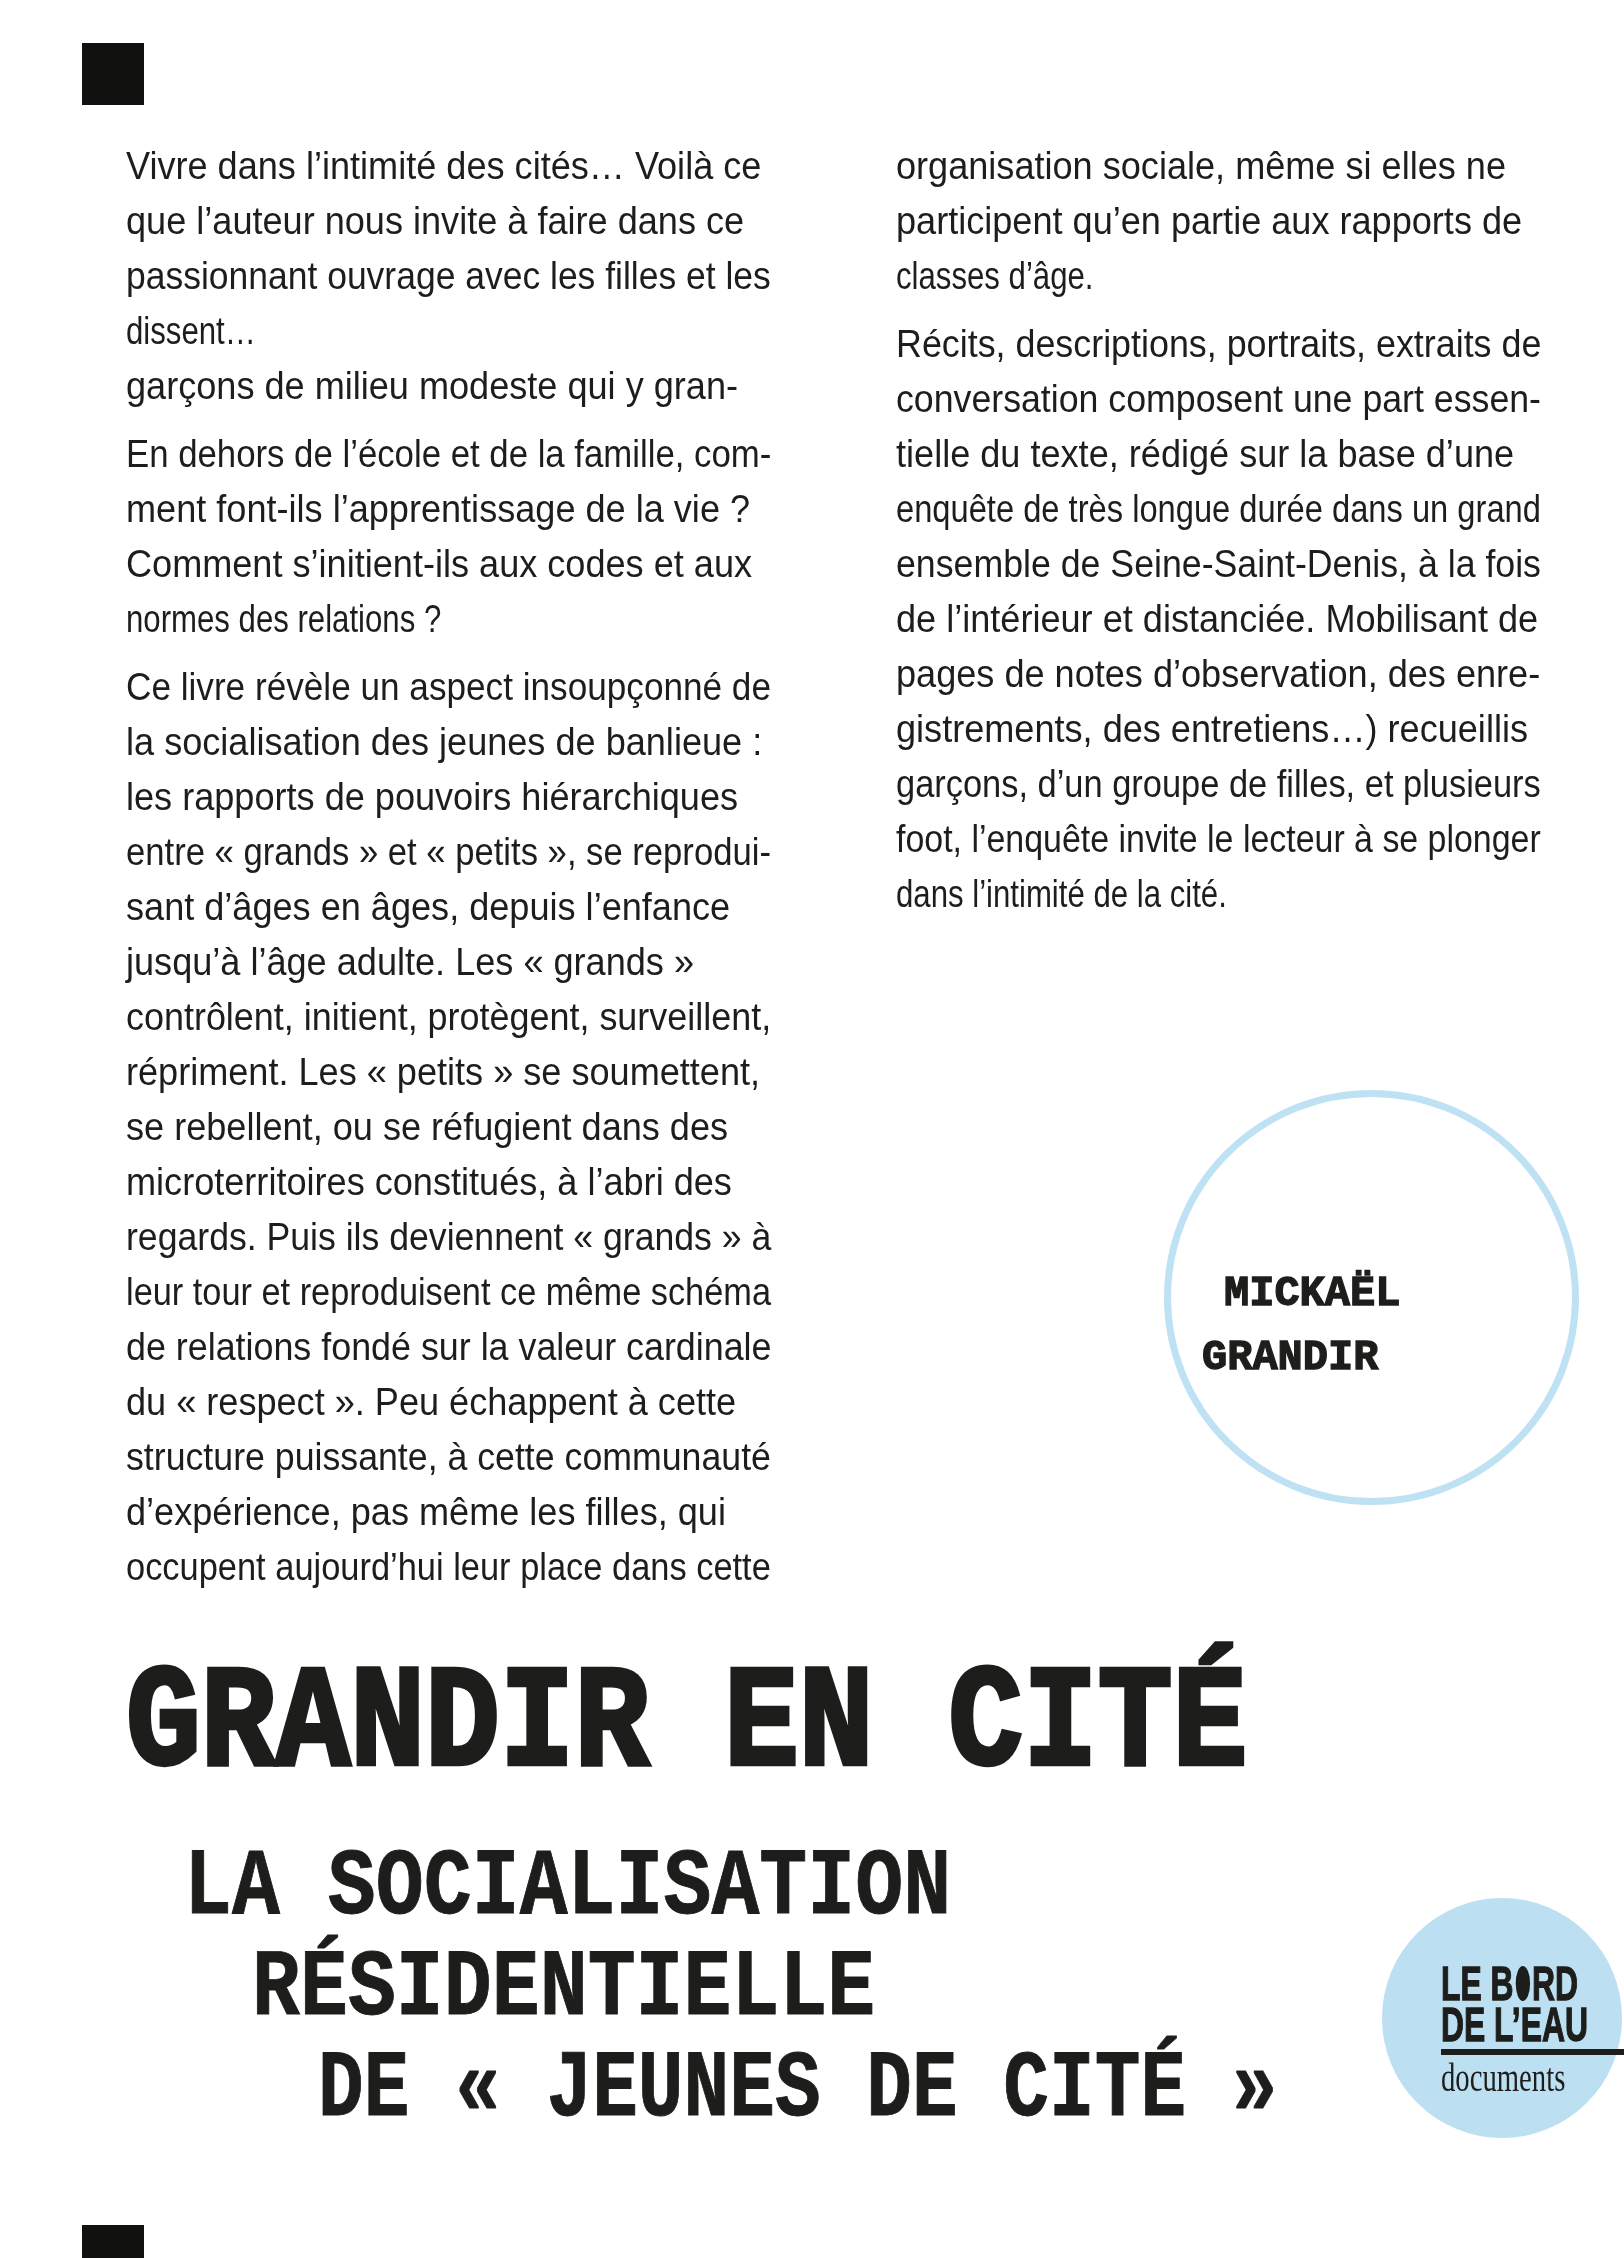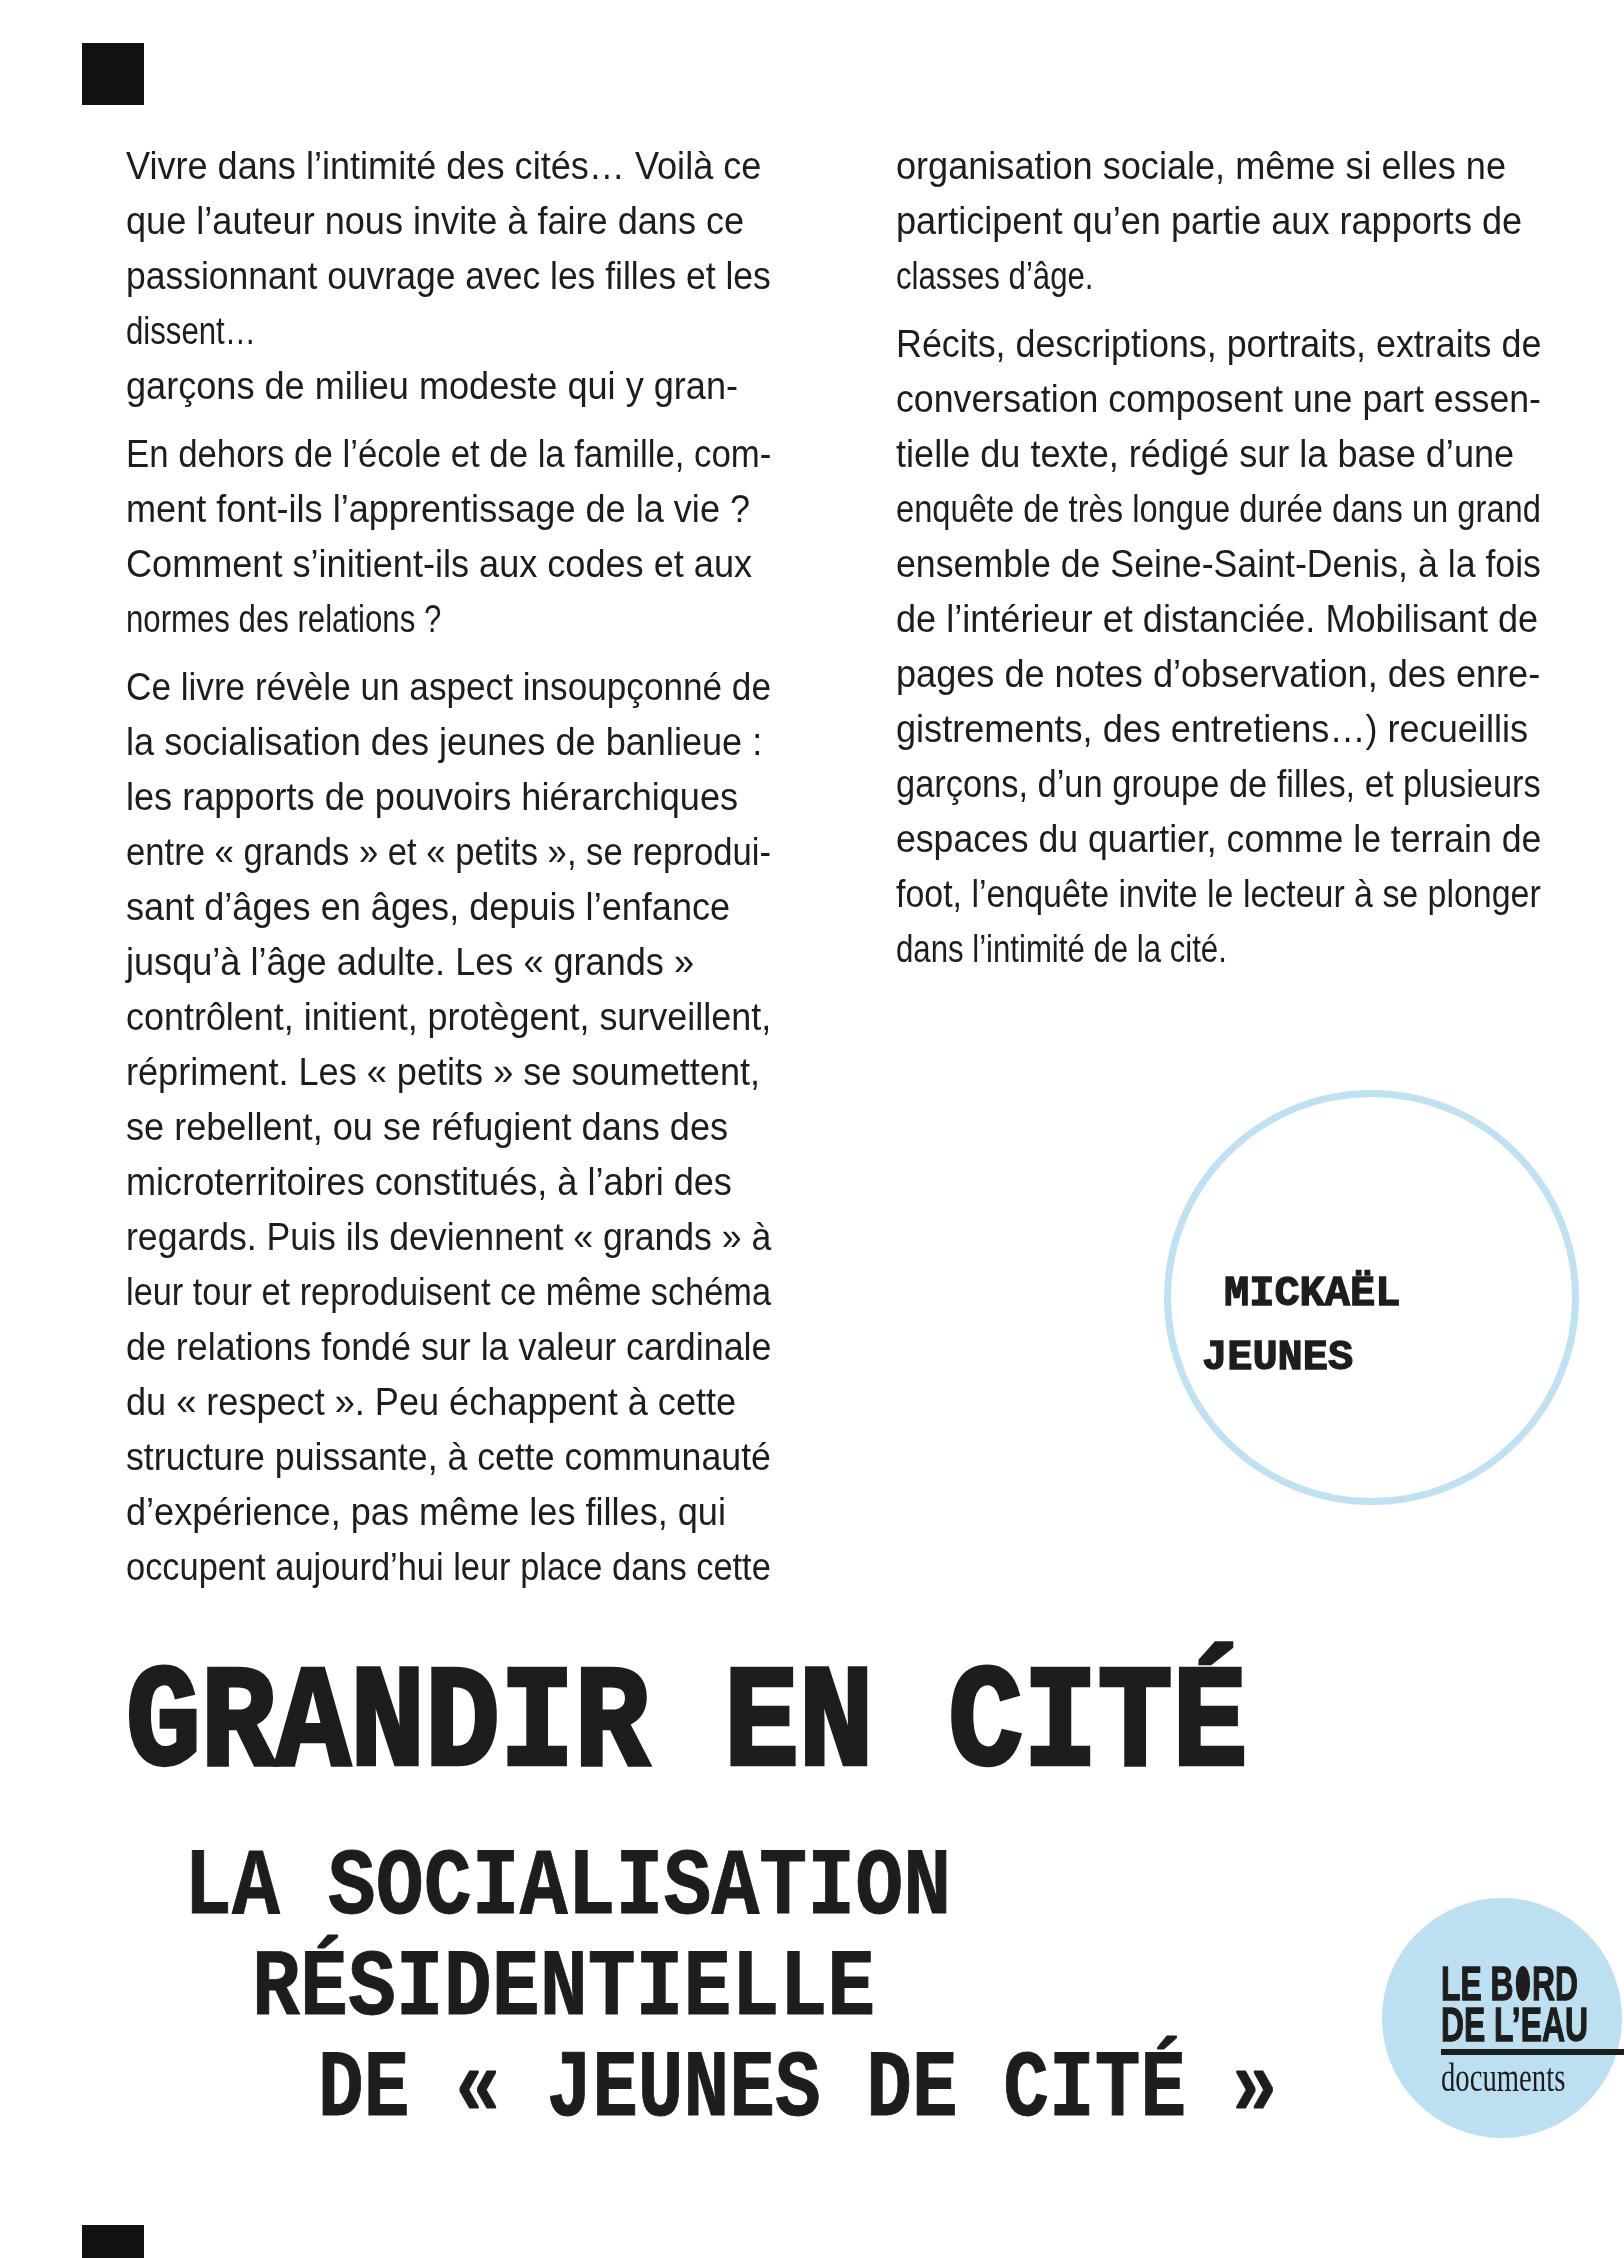--- a/index.html
+++ b/index.html
@@ -107,29 +107,28 @@
       <div class="para gap">
         <div class="line"><span class="m" style="transform: scaleX(0.943152);">Récits, descriptions, portraits, extraits de</span></div>
         <div class="line"><span class="m" style="transform: scaleX(0.939511);">conversation composent une part essen-</span></div>
         <div class="line"><span class="m" style="transform: scaleX(0.95);">tielle du texte, rédigé sur la base d’une</span></div>
         <div class="line"><span class="m" style="transform: scaleX(0.859835);">enquête de très longue durée dans un grand</span></div>
         <div class="line"><span class="m" style="transform: scaleX(0.939511);">ensemble de Seine-Saint-Denis, à la fois</span></div>
         <div class="line"><span class="m" style="transform: scaleX(0.95);">de l’intérieur et distanciée. Mobilisant de</span></div>
         <div class="line"><span class="m" style="transform: scaleX(0.95);">pages de notes d’observation, des enre-</span></div>
         <div class="line"><span class="m" style="transform: scaleX(0.95);">gistrements, des entretiens…) recueillis</span></div>
         <div class="line"><span class="m" style="transform: scaleX(0.905707);">garçons, d’un groupe de filles, et plusieurs</span></div>
-        <div class="line"><span class="m" style="transform: scaleX(0.937099);">espaces du quartier, comme le terrain de</span></div>
         <div class="line"><span class="m" style="transform: scaleX(0.892421);">foot, l’enquête invite le lecteur à se plonger</span></div>
         <div class="line"><span class="m" style="transform: scaleX(0.82);">dans l’intimité de la cité.</span></div>
       </div>
     </div>
 
   <div id="author-circle" class="abs"></div>
   <div id="author-line1" class="author-line">MICKAËL</div>
-  <div id="author-line2" class="author-line">JEUNES</div>
+  <div id="author-line2" class="author-line">GRANDIR</div>
 
   <div id="title" class="abs">GRANDIR EN CITÉ</div>
 
   <div id="subtitle-line1" class="sub">LA SOCIALISATION</div>
   <div id="subtitle-line2" class="sub">RÉSIDENTIELLE</div>
   <div id="subtitle-line3" class="sub">DE « JEUNES DE CITÉ »</div>
 
   <div id="publisher-circle" class="abs"></div>
   <div id="logo-line1" class="logo-line">LE B<span class="o-oval"></span>RD</div>
   <div id="logo-line2" class="logo-line">DE L’EAU</div>

